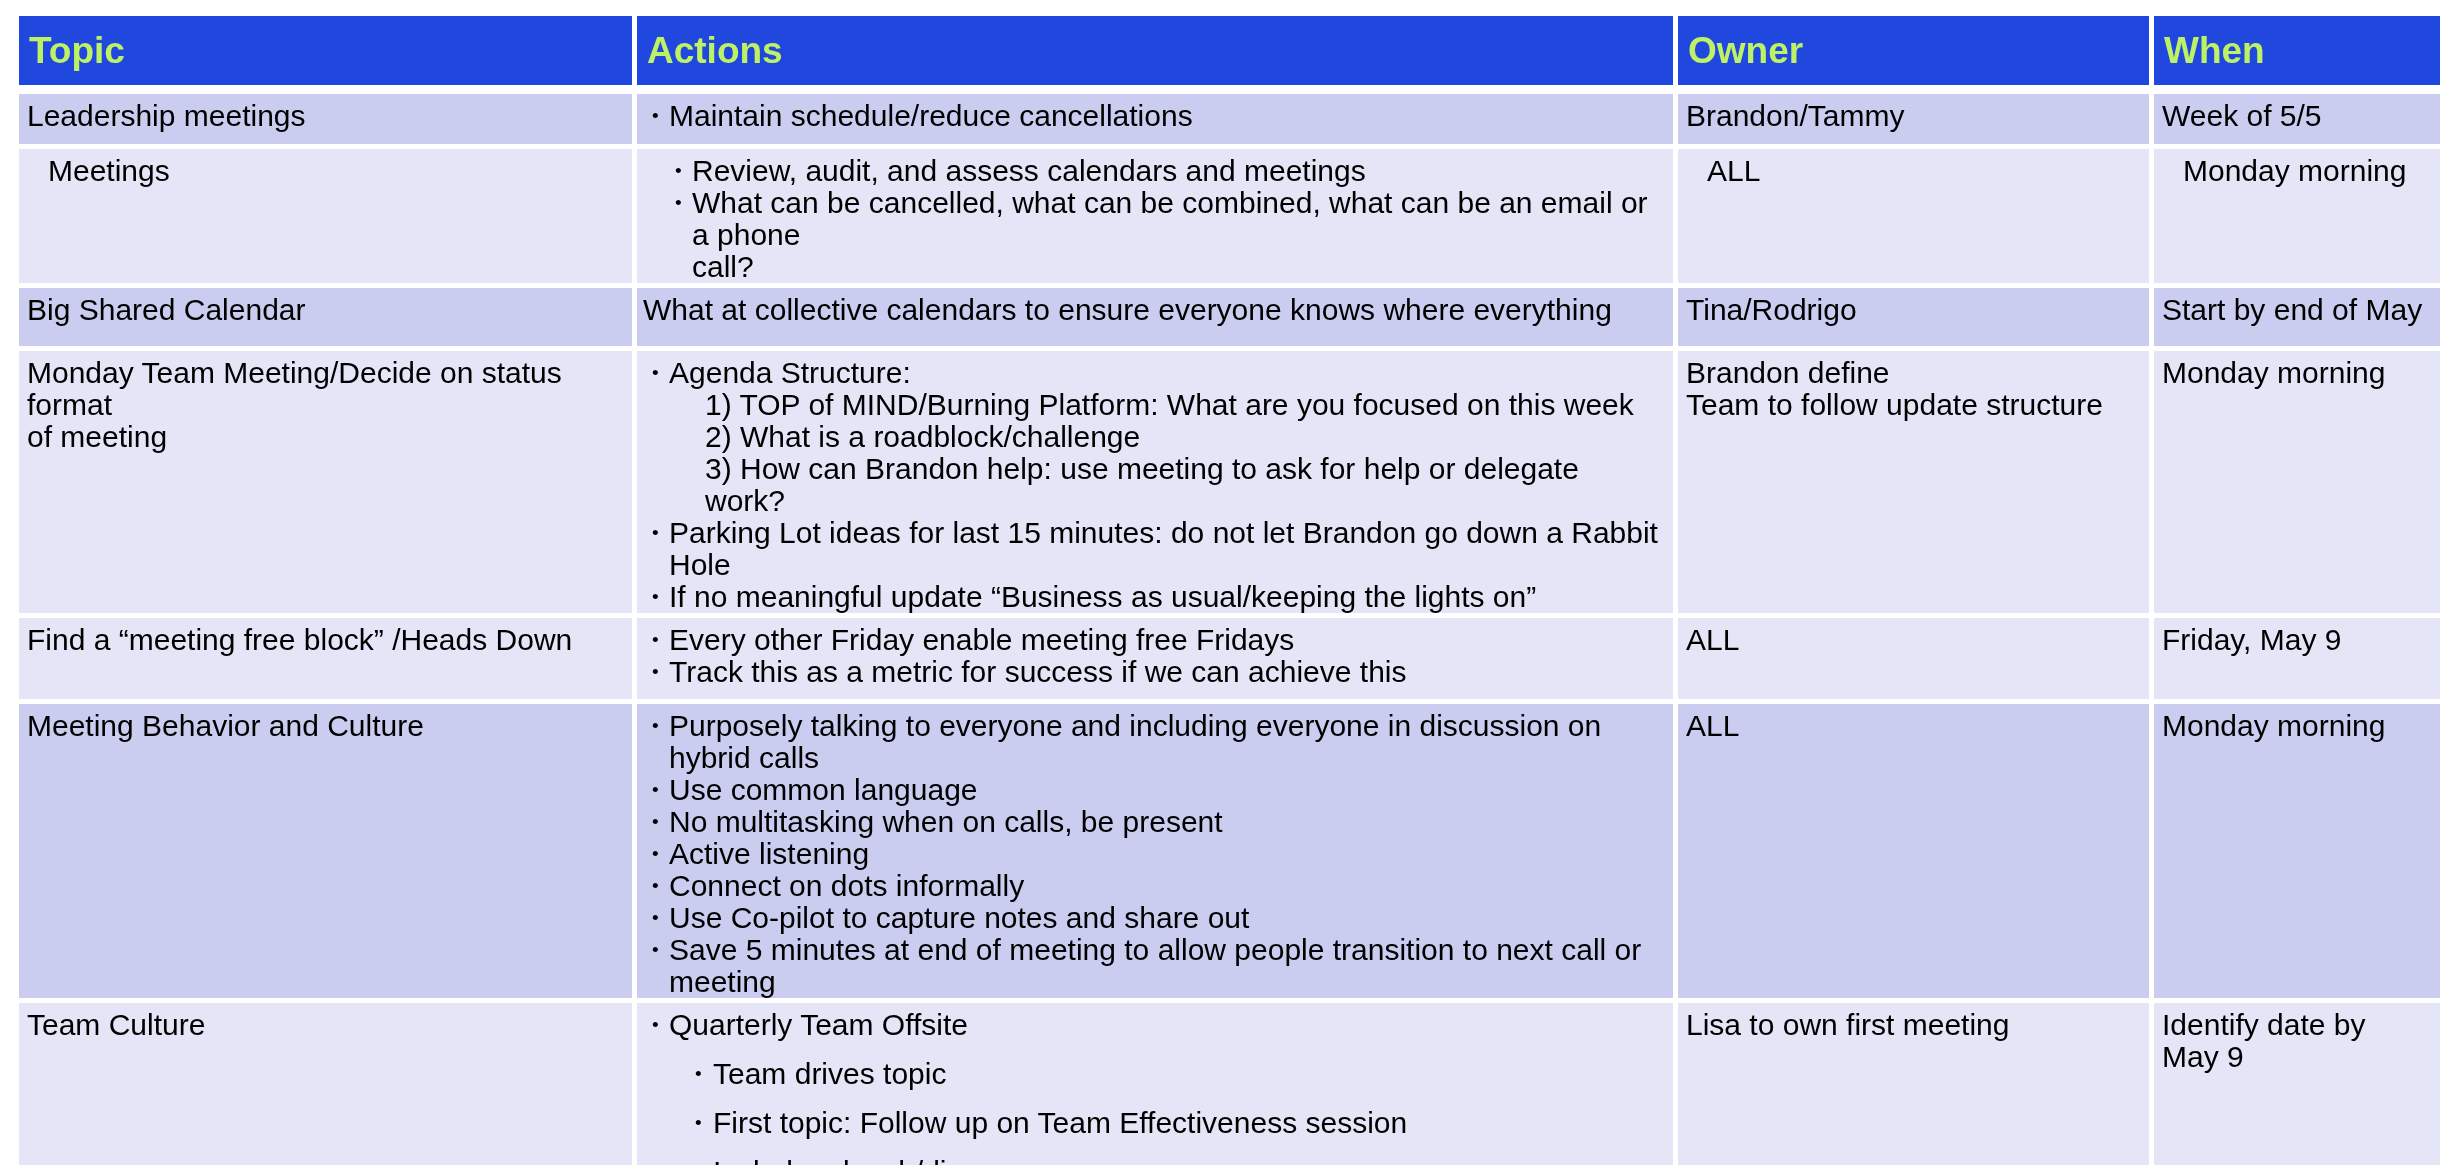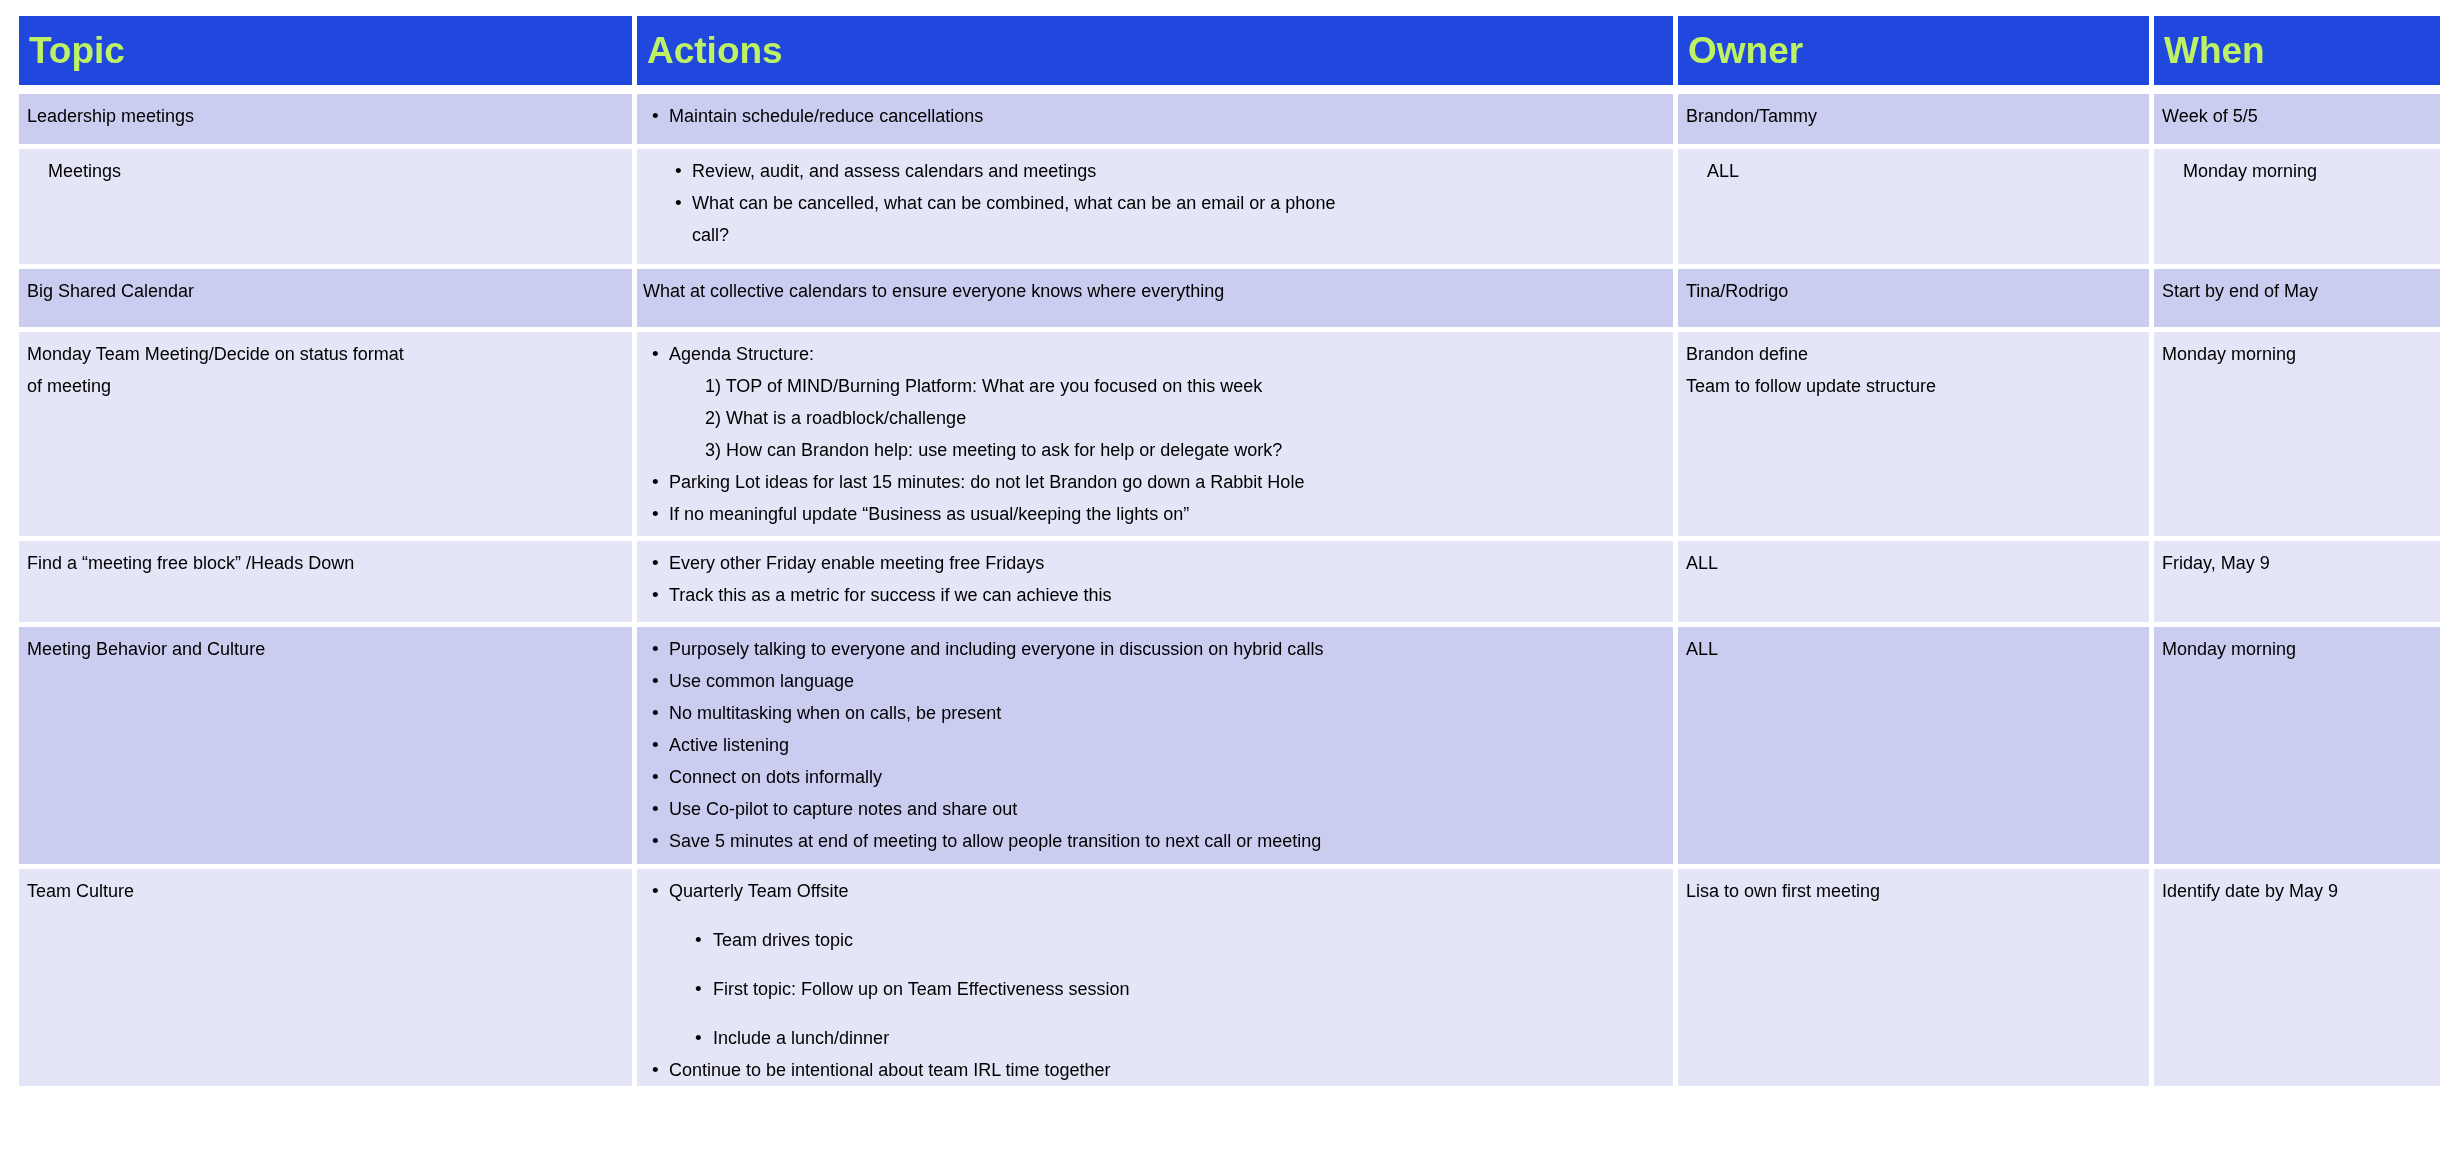--- a/index.html
+++ b/index.html
@@ -37,21 +37,21 @@
     text-align: left;
     vertical-align: middle;
     height: 69px;
     padding: 0 8px 0 10px;
     border-bottom: 9px solid #ffffff;
   }
   th:not(:last-child), td:not(:last-child) { border-right: 5px solid #ffffff; }
 
   td {
     vertical-align: top;
-    font-size: 18px;
+    font-size: 30px;
     line-height: 32px;
     padding: 6px 10px 0 8px;
     white-space: pre-line;
     border-bottom: 5px solid #ffffff;
   }
   tr.band-dark  td { background: #CACDF0; }
   tr.band-light td { background: #E4E5F6; }
 
   tr.r1 td { height: 44px; }
   tr.r2 td { height: 109px; padding-left: 29px; }

